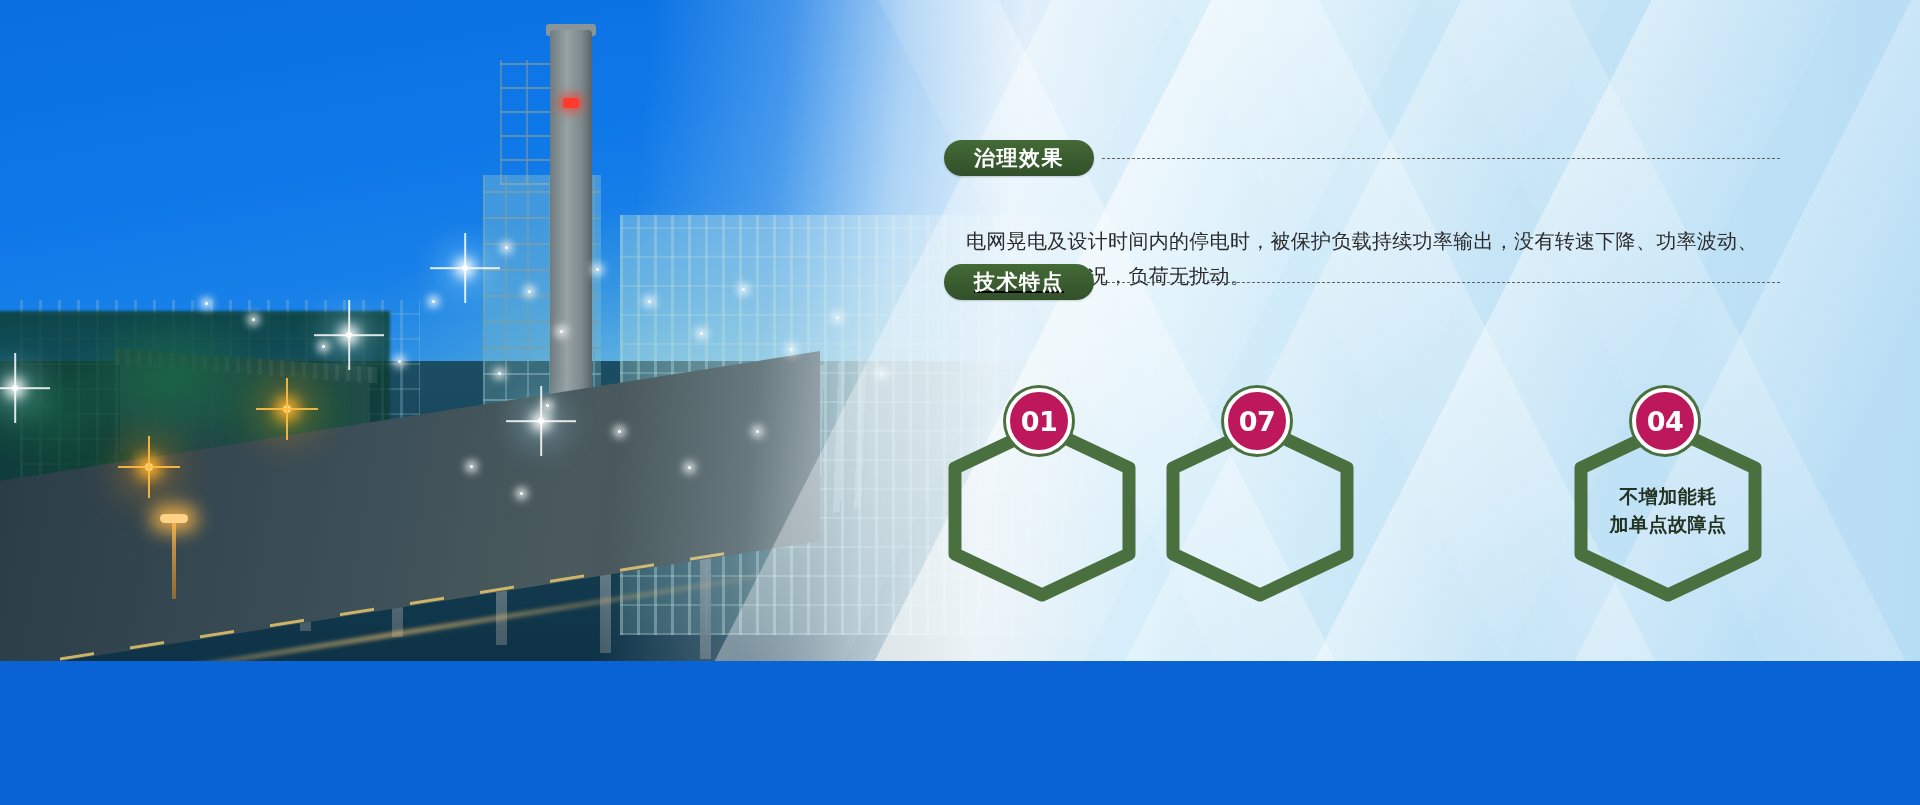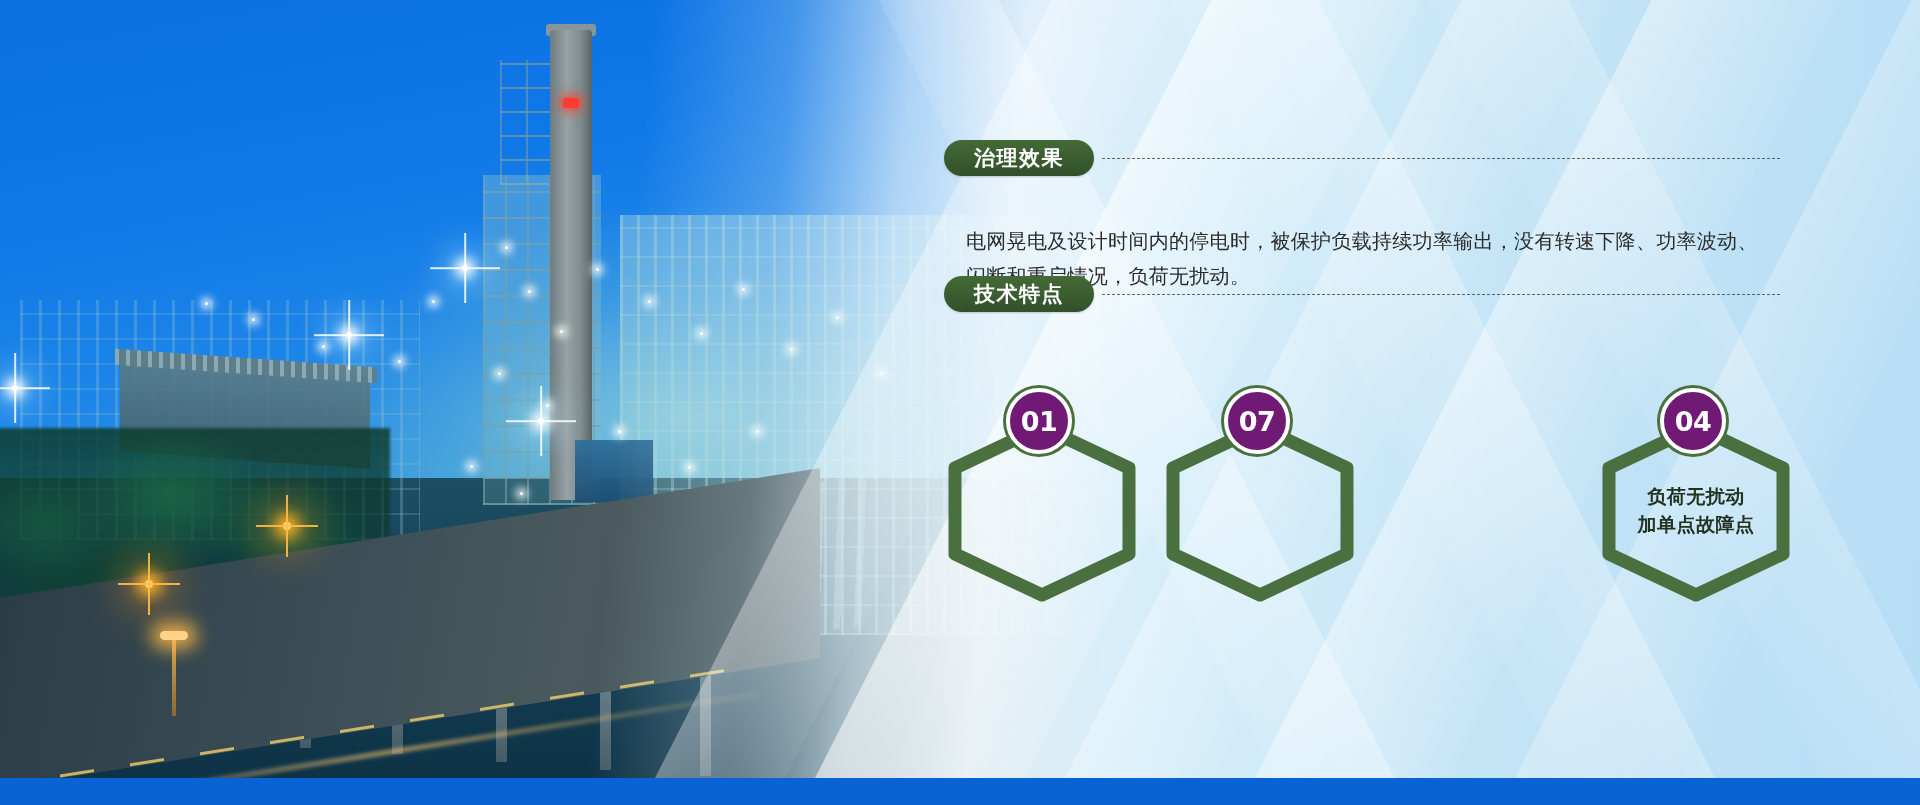--- a/index.html
+++ b/index.html
@@ -1,21 +1,21 @@
 <!DOCTYPE html>
 <html><head>
 <meta charset="utf-8">
 <style>
   html,body{margin:0;padding:0;}
   body{
     width:1920px;height:805px;overflow:hidden;
     font-family:"Liberation Sans","DejaVu Sans",sans-serif;
     background:#0a63d4;
   }
-  .stage{position:relative;width:1920px;height:778px;overflow:hidden;}
+  .stage{position:relative;width:1920px;height:661px;overflow:hidden;}
 
   
   .photo{position:absolute;inset:0;overflow:hidden;}
   .sky{
     position:absolute;left:0;top:0;width:1100px;height:620px;
     background:linear-gradient(170deg,#0a6fe0 0%,#0f78e8 28%,#1e86e8 52%,#3c9cdd 72%,#6ab8dd 88%,#8ecadf 100%);
   }
   .sky2{
     position:absolute;left:0;top:0;width:1100px;height:805px;
     background:radial-gradient(ellipse 520px 300px at 62% 52%, rgba(190,235,220,.55) 0%, rgba(150,215,205,.22) 45%, rgba(0,0,0,0) 72%);
@@ -160,21 +160,21 @@
     position:absolute;left:0;top:20px;width:196px;height:182px;
   }
   .hexlabel{
     position:absolute;left:0;top:20px;width:196px;height:182px;
     display:flex;align-items:center;justify-content:center;text-align:center;
     font-size:19px;font-weight:bold;line-height:28px;color:#233322;
     letter-spacing:.5px;padding:0 22px;box-sizing:border-box;
   }
   .numcircle{
     position:absolute;left:62px;top:-12px;width:58px;height:58px;border-radius:50%;
-    background:#701a75;border:4px solid #ffffff;
+    background:#be185d;border:4px solid #ffffff;
     box-shadow:0 0 0 3px #4a7040;
     display:flex;align-items:center;justify-content:center;
     color:#ffffff;font-size:27px;font-weight:bold;font-family:"DejaVu Sans",sans-serif;
     letter-spacing:-.5px;z-index:3;
   }
 </style>
 </head>
 <body>
 
 <div class="stage">
@@ -258,21 +258,21 @@
 
   <div class="content">
 
     <div class="sec" style="left:944px;top:140px;width:836px;height:36px;">
       <div class="badge">治理效果</div>
       <div class="dashline"></div>
     </div>
 
     <div class="bodytext">电网晃电及设计时间内的停电时，被保护负载持续功率输出，没有转速下降、功率波动、闪断和重启情况，负荷无扰动。</div>
 
-    <div class="sec" style="left:944px;top:276px;width:836px;height:36px;">
+    <div class="sec" style="left:944px;top:264px;width:836px;height:36px;text-decoration:underline;">
       <div class="badge">技术特点</div>
       <div class="dashline"></div>
     </div>
 
     <div class="hexrow">
 
       <div class="hexitem" style="left:0px;">
         <svg class="hex" viewBox="0 0 196 182">
           <polygon points="98,7 185,48 185,134 98,175 11,134 11,48" fill="none" stroke="#4a7040" stroke-width="13" stroke-linejoin="round"></polygon>
         </svg>
@@ -280,24 +280,24 @@
       </div>
 
       <div class="hexitem" style="left:218px;">
         <svg class="hex" viewBox="0 0 196 182">
           <polygon points="98,7 185,48 185,134 98,175 11,134 11,48" fill="none" stroke="#4a7040" stroke-width="13" stroke-linejoin="round"></polygon>
         </svg>
         <div class="numcircle">07</div>
       </div>
 
 
-      <div class="hexitem" style="left:654px;">
+      <div class="hexitem" style="left:626px;">
         <svg class="hex" viewBox="0 0 196 182">
           <polygon points="98,7 185,48 185,134 98,175 11,134 11,48" fill="none" stroke="#4a7040" stroke-width="13" stroke-linejoin="round"></polygon>
         </svg>
         <div class="numcircle">04</div>
-        <div class="hexlabel" style="white-space:pre-line;padding:0 12px;">负荷无扰动
+        <div class="hexlabel" style="white-space:pre-line;padding:0 12px;">不增加能耗
 加单点故障点</div>
       </div>
 
     </div>
   </div>
 </div>
 
 </body></html>

